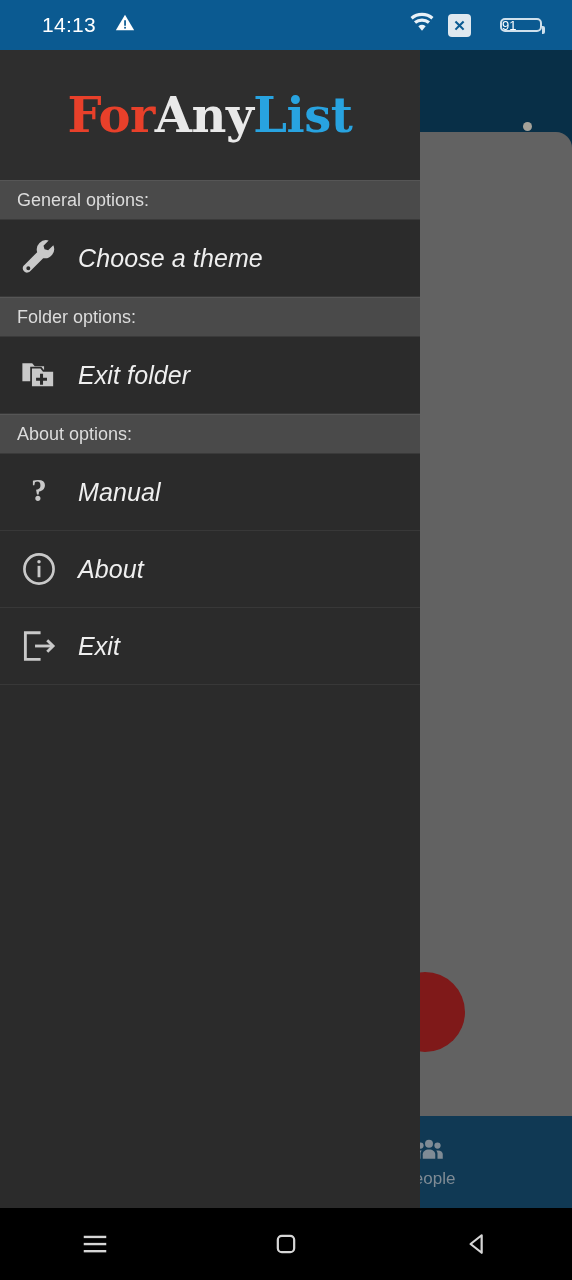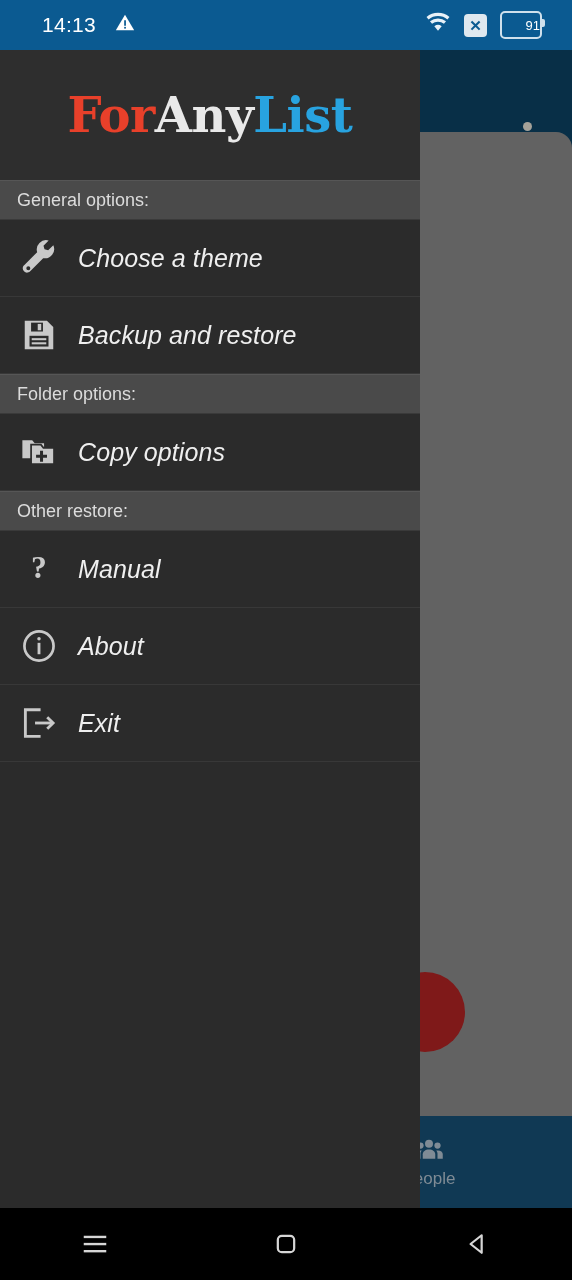--- a/index.html
+++ b/index.html
@@ -129,27 +129,28 @@
   }
   #status-right {
     margin-left: auto;
     display: flex;
     align-items: center;
     gap: 13px;
     padding-right: 30px;
   }
   .battery {
     position: relative;
-    width: 42px; height: 28px;
+    width: 42px; height: 14px;
     border: 2px solid #cfe0ec;
     border-radius: 5px;
     display: flex;
     align-items: center;
-    justify-content: flex-end;
+    justify-content: flex-start;
     box-sizing: border-box;
+    margin-left: 16px;
   }
   .battery::after {
     content: "";
     position: absolute;
     right: -5px; top: 6px;
     width: 3px; height: 8px;
     background: #cfe0ec;
     border-radius: 0 2px 2px 0;
   }
   .battery span {
@@ -316,49 +317,36 @@
     <div class="menu-item">
       <span class="icon-wrap">
         <svg viewBox="0 0 24 24" width="40" height="40">
           <path d="M20.6 4.3l-3.1 3.1-2.2-.6-.6-2.2 3.1-3.1a5.6 5.6 0 0 0-6.9 7l-7.5 7.5a2.6 2.6 0 1 0 3.6 3.6l7.5-7.5a5.6 5.6 0 0 0 6.1-7.8zM5.6 19.3a1.2 1.2 0 1 1 0-2.4 1.2 1.2 0 0 1 0 2.4z" fill="#c9c9c9"></path>
         </svg>
       </span>
       <span class="label">Choose a theme</span>
     </div>
 
 
-    <div class="menu-item">
-      <span class="icon-wrap">
-        <svg viewBox="0 0 24 24" width="38" height="38">
-          <path d="M3 3h14l4 4v14H3V3z" fill="#c9c9c9"></path>
-          <rect x="7" y="4.2" width="7.5" height="5.6" fill="#2b2b2b"></rect>
-          <rect x="11.2" y="5" width="2.2" height="4" fill="#c9c9c9"></rect>
-          <rect x="6" y="12.5" width="12" height="6.8" fill="#2b2b2b"></rect>
-          <rect x="7.4" y="14" width="9.2" height="1.3" fill="#c9c9c9"></rect>
-          <rect x="7.4" y="16.6" width="9.2" height="1.3" fill="#c9c9c9"></rect>
-        </svg>
-      </span>
-      <span class="label">Backup and restore</span>
-    </div>
 
     <div class="section-head">Folder options:</div>
 
 
     <div class="menu-item">
       <span class="icon-wrap">
         <svg viewBox="0 0 24 24" width="38" height="38">
           <path d="M1.5 4.5h6.2l1.6 2h5.9v9.4H1.5z" fill="#c9c9c9"></path>
           <path d="M7 7.4h6.2l1.6 2h6.7v10.2H7z" fill="#c9c9c9" stroke="#2b2b2b" stroke-width="1.1"></path>
           <path d="M13.6 12.2v5M11.1 14.7h5" stroke="#2b2b2b" stroke-width="1.9" stroke-linecap="square"></path>
         </svg>
       </span>
-      <span class="label">Copy options</span>
-    </div>
-
-    <div class="section-head">Other restore:</div>
+      <span class="label">Exit folder</span>
+    </div>
+
+    <div class="section-head">About options:</div>
 
     <div class="menu-item">
       <span class="icon-wrap">
         <svg viewBox="0 0 24 24" width="40" height="40">
           <text x="12" y="17.5" text-anchor="middle" font-family="Liberation Serif, serif" font-size="19" font-weight="bold" fill="#c9c9c9">?</text>
         </svg>
       </span>
       <span class="label">Manual</span>
     </div>
 

